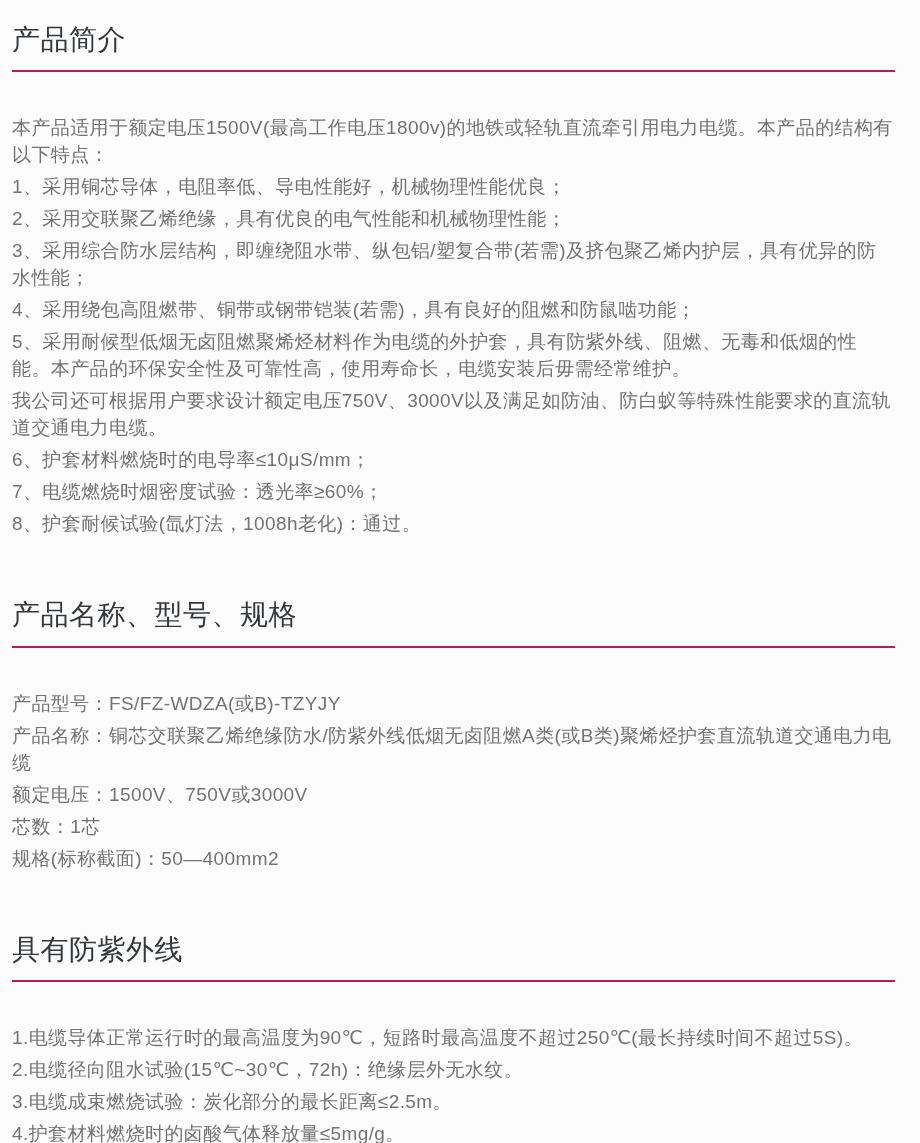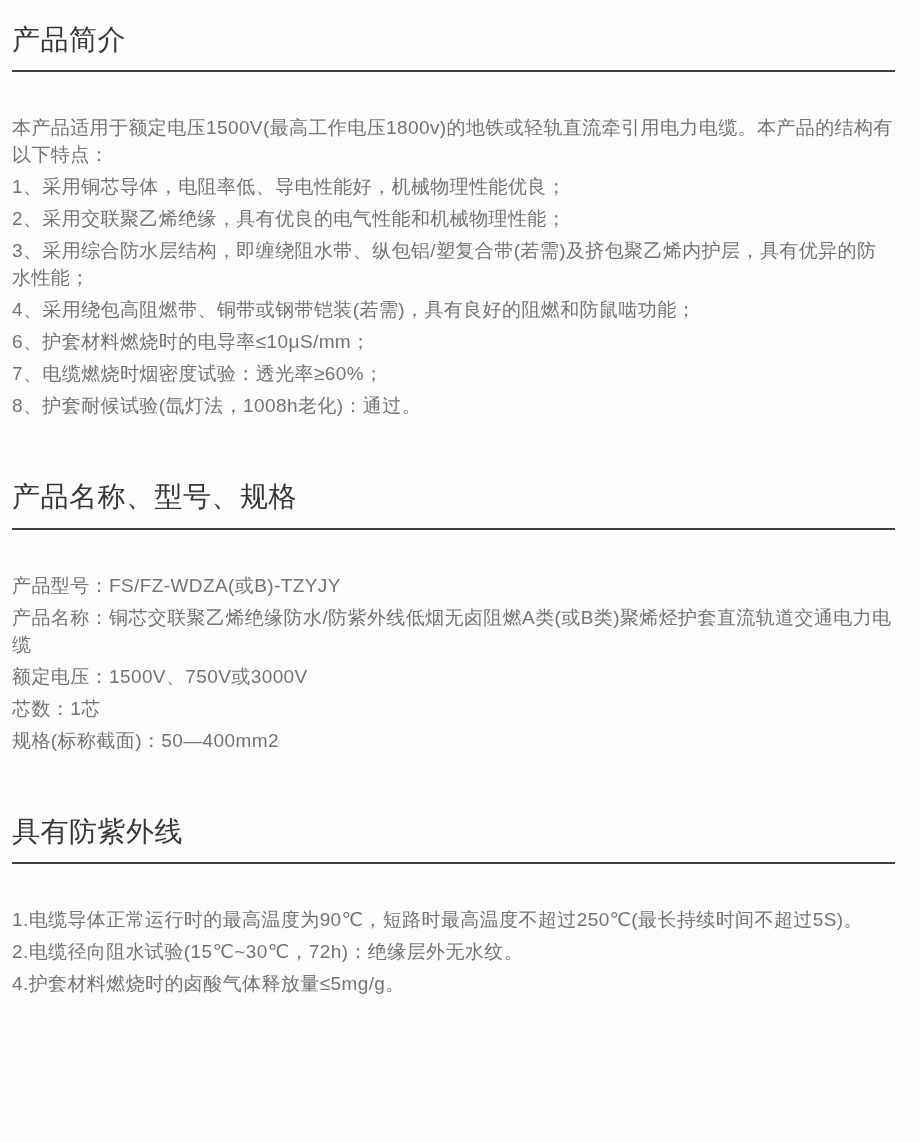--- a/index.html
+++ b/index.html
@@ -15,21 +15,21 @@
     background: #fcfcfc;
     font-family: "Liberation Sans", "DejaVu Sans", sans-serif;
     color: #3d4043;
   }
   .section-title {
     font-size: 28px;
     font-weight: 400;
     color: #35383b;
     margin: 0;
     padding: 8px 0 12px 0;
-    border-bottom: 2px solid #404040;
+    border-bottom: 2px solid #be185d;
     line-height: 1.3;
     letter-spacing: 0.5px;
   }
   .section-spaced {
     margin-top: 52px;
   }
   .section-content {
     margin-top: 42px;
   }
   .section-content p {
@@ -46,20 +46,22 @@
 <div class="page">
 
   <section>
     <h2 class="section-title">产品简介</h2>
     <div class="section-content">
       <p>本产品适用于额定电压1500V(最高工作电压1800v)的地铁或轻轨直流牵引用电力电缆。本产品的结构有以下特点：</p>
       <p>1、采用铜芯导体，电阻率低、导电性能好，机械物理性能优良；</p>
       <p>2、采用交联聚乙烯绝缘，具有优良的电气性能和机械物理性能；</p>
       <p>3、采用综合防水层结构，即缠绕阻水带、纵包铝/塑复合带(若需)及挤包聚乙烯内护层，具有优异的防水性能；</p>
       <p>4、采用绕包高阻燃带、铜带或钢带铠装(若需)，具有良好的阻燃和防鼠啮功能；</p>
+      <p>5、采用耐候型低烟无卤阻燃聚烯烃材料作为电缆的外护套，具有防紫外线、阻燃、无毒和低烟的性能。本产品的环保安全性及可靠性高，使用寿命长，电缆安装后毋需经常维护。</p>
+      <p>我公司还可根据用户要求设计额定电压750V、3000V以及满足如防油、防白蚁等特殊性能要求的直流轨道交通电力电缆。</p>
       <p>6、护套材料燃烧时的电导率≤10μS/mm；</p>
       <p>7、电缆燃烧时烟密度试验：透光率≥60%；</p>
       <p>8、护套耐候试验(氙灯法，1008h老化)：通过。</p>
     </div>
   </section>
 
   <section class="section-spaced">
     <h2 class="section-title">产品名称、型号、规格</h2>
     <div class="section-content">
       <p>产品型号：FS/FZ-WDZA(或B)-TZYJY</p>
@@ -68,18 +70,19 @@
       <p>芯数：1芯</p>
       <p>规格(标称截面)：50—400mm2</p>
     </div>
   </section>
 
   <section class="section-spaced">
     <h2 class="section-title">具有防紫外线</h2>
     <div class="section-content">
       <p>1.电缆导体正常运行时的最高温度为90℃，短路时最高温度不超过250℃(最长持续时间不超过5S)。</p>
       <p>2.电缆径向阻水试验(15℃~30℃，72h)：绝缘层外无水纹。</p>
+      <p>3.电缆成束燃烧试验：炭化部分的最长距离≤2.5m。</p>
       <p>4.护套材料燃烧时的卤酸气体释放量≤5mg/g。</p>
 
     </div>
   </section>
 
 </div>
 
 </body></html>

